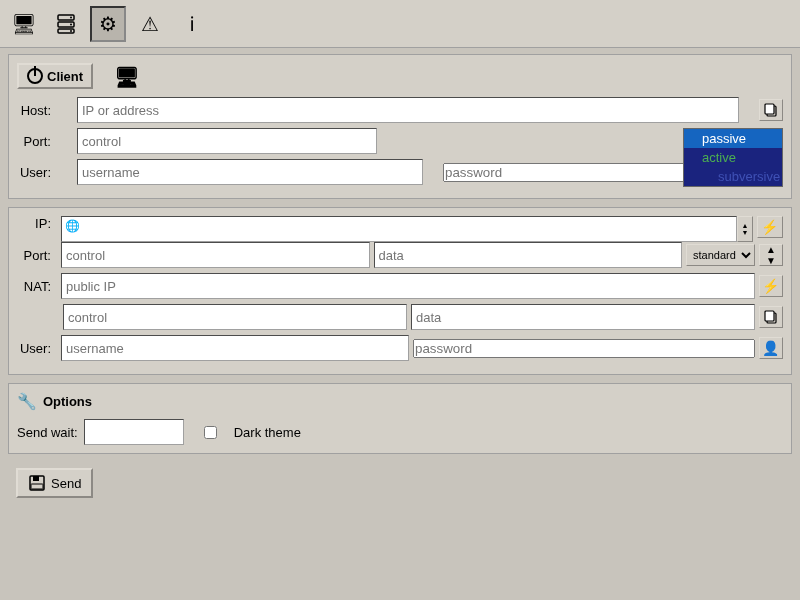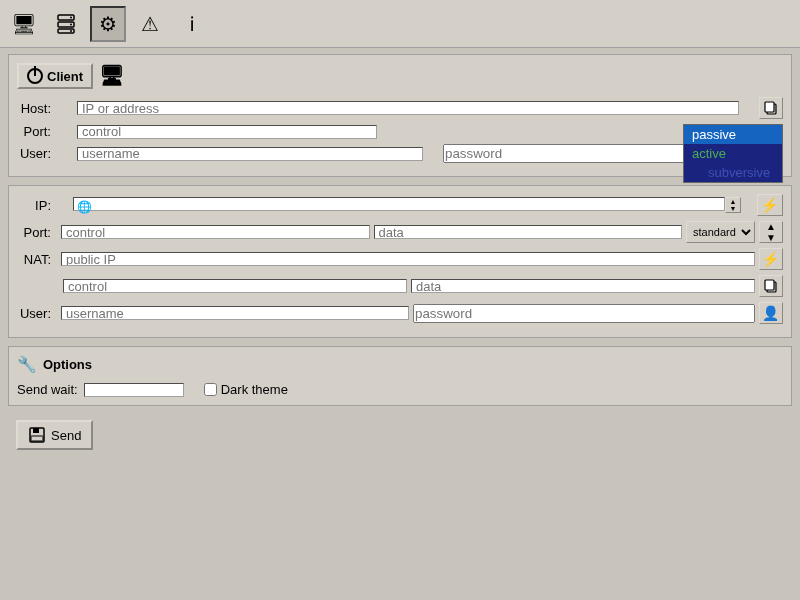--- a/index.html
+++ b/index.html
@@ -49,22 +49,22 @@
     
     .section {
       background: #d4d0c8;
       border: 1px solid #a0a0a0;
       margin-bottom: 8px;
       padding: 8px;
     }
 
     .section-header {
       display: flex;
-      align-items: flex-start;
-      gap: 6px;
+      align-items: flex-end;
+      gap: 21px;
       margin-bottom: 8px;
       font-weight: bold;
       font-size: 13px;
     }
 
     .section-btn {
       display: flex;
       align-items: center;
       gap: 4px;
       background: #d4d0c8;
@@ -88,21 +88,21 @@
       padding-right: 6px;
       font-size: 13px;
       flex-shrink: 0;
     }
 
     input[type="text"] {
       background: white;
       border: 1px inset #a0a0a0;
       padding: 2px 4px;
       font-size: 13px;
-      height: 14px;
+      height: 26px;
     }
 
     .host-input { flex: 1; }
     .port-input { width: 300px; }
     .user-input { flex: 1; }
     .pass-input { flex: 1; }
 
     
     .dropdown-container {
       position: relative;
@@ -111,21 +111,21 @@
       background: #1a237e;
       border: 1px solid #666;
       position: absolute;
       right: 0;
       top: 0;
       z-index: 100;
       width: 100px;
       font-size: 13px;
     }
     .dropdown-item {
-      padding: 2px 8px;
+      padding: 2px 18px;
       cursor: pointer;
       color: white;
     }
     .dropdown-item.green { color: #4caf50; background: #1a237e; }
     .dropdown-item.blue-selected { background: #1565c0; color: white; }
 
     
     .icon-btn {
       width: 24px;
       height: 22px;
@@ -133,21 +133,21 @@
       border: 1px outset #e0dcd4;
       cursor: pointer;
       display: flex;
       align-items: center;
       justify-content: center;
       font-size: 14px;
       flex-shrink: 0;
     }
 
     
-    .ip-row { display: flex; align-items: center; gap: 16px; margin-bottom: 5px; }
+    .ip-row { display: flex; align-items: flex-start; gap: 4px; }
     .ip-select-container { flex: 1; position: relative; display: flex; }
     .ip-select {
       flex: 1;
       background: white;
       border: 1px inset #a0a0a0;
       padding: 2px 4px 2px 24px;
       font-size: 13px;
       height: 22px;
     }
     .ip-spinner {
@@ -190,21 +190,21 @@
     .options-header {
       display: flex;
       align-items: center;
       gap: 6px;
       margin-bottom: 8px;
       font-weight: bold;
     }
     .options-row { display: flex; align-items: center; gap: 20px; }
     .send-wait-label { font-size: 13px; text-align: right; }
     .send-wait-input { width: 100px; }
-    .dark-theme-group { display: flex; align-items: center; gap: 4px; }
+    .dark-theme-group { display: flex; align-items: center; gap: 17px; }
 
     
     .bottom-toolbar {
       background: #c8c4bc;
       padding: 6px 8px;
       display: flex;
       gap: 8px;
     }
     .bottom-btn {
       display: flex;

